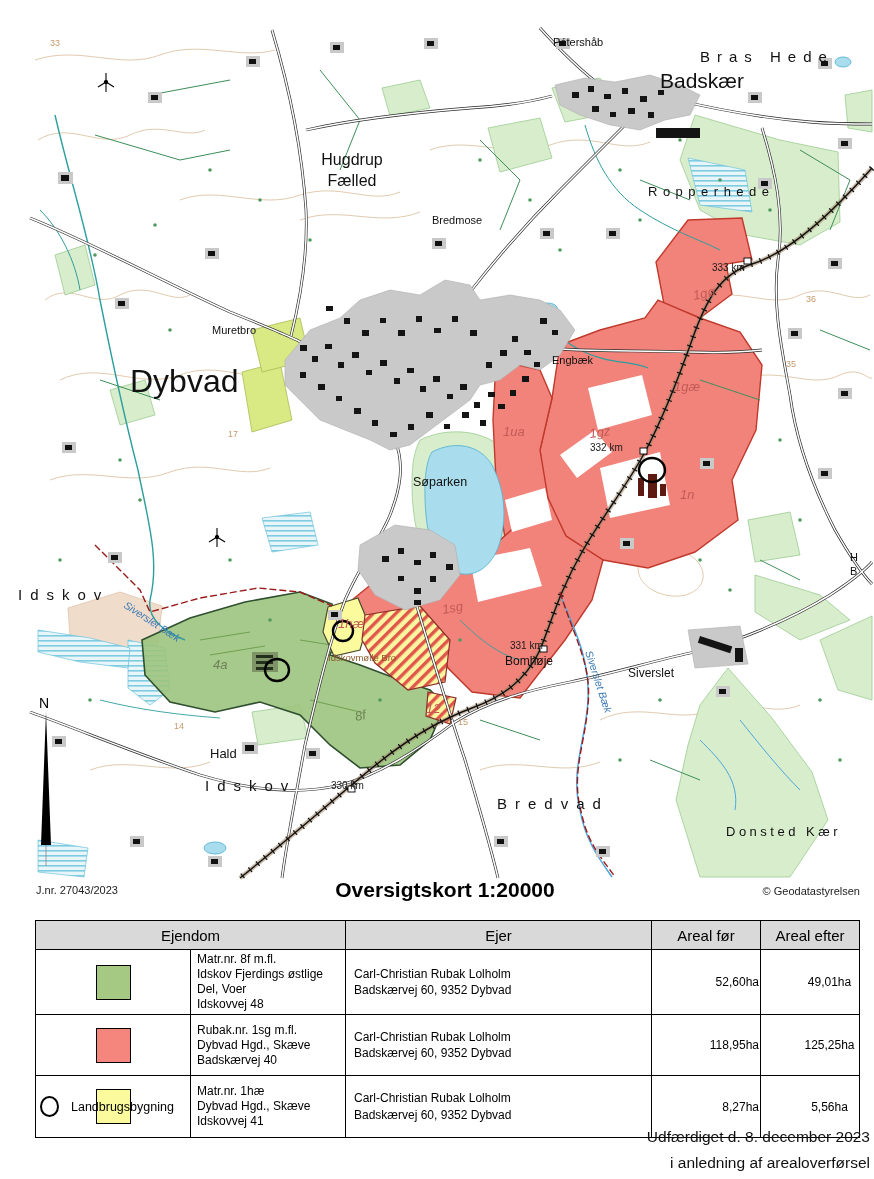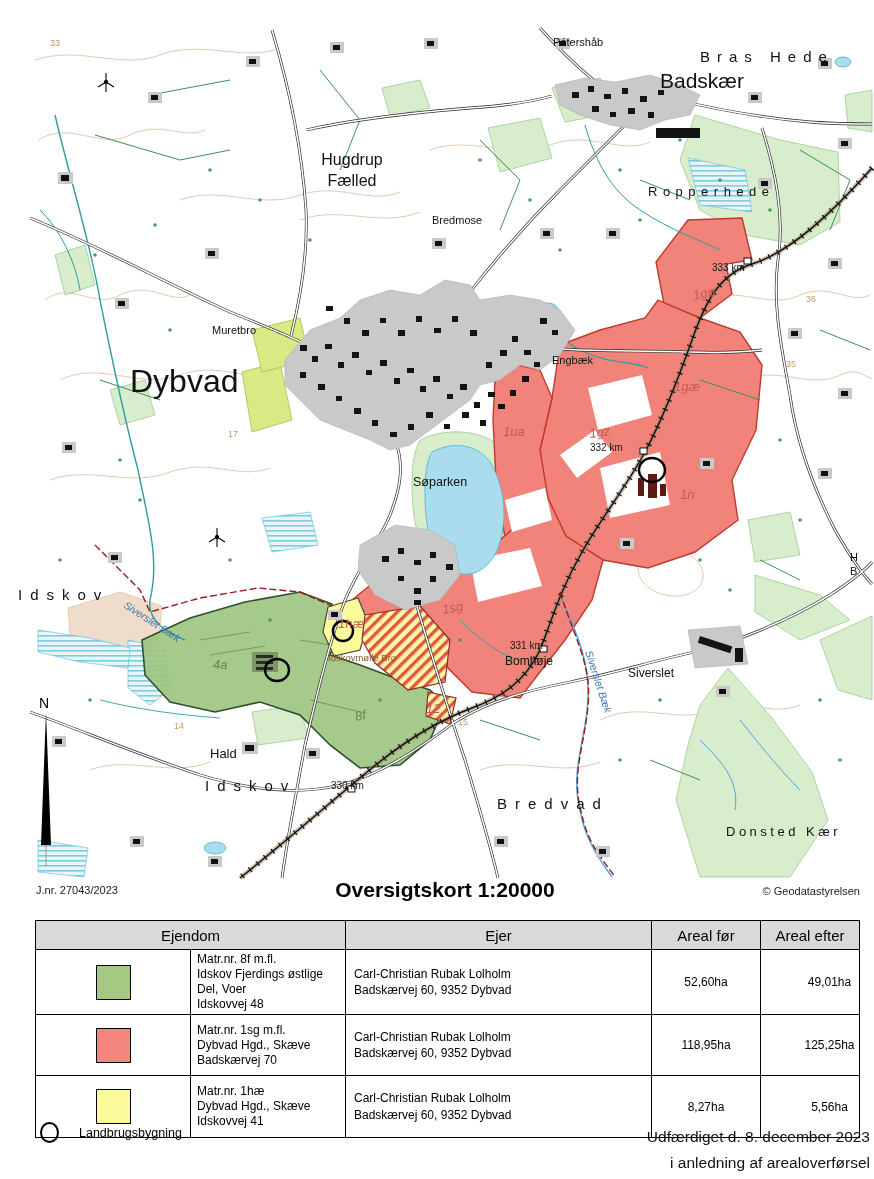--- a/index.html
+++ b/index.html
@@ -8,23 +8,23 @@
   #jnr{position:absolute;left:36px;top:884px;font-size:11px;color:#222;}
   #map-title{position:absolute;left:0;top:878px;width:874px;text-align:center;font-size:21px;font-weight:bold;margin-left:8px;}
   #copyright{position:absolute;right:14px;top:885px;font-size:11px;color:#222;}
   table.props{position:absolute;left:35px;top:920px;width:825px;border-collapse:collapse;table-layout:fixed;font-size:12px;}
   table.props th,table.props td{border:1px solid #000;vertical-align:middle;}
   table.props th{background:#D9D9D9;font-weight:normal;font-size:15px;height:26px;text-align:center;margin-top:24px;}
   td.swatch-cell{width:50px;text-align:center;height:45px;}
   .swatch{display:inline-block;width:33px;height:33px;border:1.6px solid #000;vertical-align:middle;}
   td.desc{width:270px;padding:2px 6px;line-height:1.25;margin-top:10px;}
   td.owner{width:303px;padding:14px 8px;line-height:1.35;}
-  td.area{width:106px;text-align:center;}
+  td.area{width:106px;text-align:right;}
   td.area2{width:96px;text-align:center;padding-left:40px;}
-  #legend{position:absolute;left:40px;top:1122px;display:flex;align-items:center;gap:20px;}
+  #legend{position:absolute;left:40px;top:1096px;display:flex;align-items:center;gap:12px;}
   #legend .circ{width:15px;height:17px;border:2.6px solid #000;border-radius:50%;}
   #legend .lbl{font-size:12.5px;}
   #footer{position:absolute;left:310px;top:1124px;width:560px;text-align:right;font-size:15.5px;line-height:1.7;color:#111;}
   text{font-family:"Liberation Sans",sans-serif;}
 </style>
 </head>
 <body>
 
 <div id="map-wrap">
 <svg width="874" height="880" viewBox="0 0 874 880">
@@ -504,23 +504,23 @@
       <td class="owner">
         <div>Carl-Christian Rubak Lolholm</div>
         <div>Badskærvej 60, 9352 Dybvad</div>
       </td>
       <td class="area">52,60ha</td>
       <td class="area2">49,01ha</td>
     </tr>
     <tr>
       <td class="swatch-cell"><span class="swatch" style="background-color: rgb(244, 134, 126);"></span></td>
       <td class="desc">
-        <div>Matr.nr. 1sg m.fl.</div>
+        <div>Rubak.nr. 1sg m.fl.</div>
         <div>Dybvad Hgd., Skæve</div>
-        <div>Badskærvej 70</div>
+        <div>Badskærvej 40</div>
       </td>
       <td class="owner">
         <div>Carl-Christian Rubak Lolholm</div>
         <div>Badskærvej 60, 9352 Dybvad</div>
       </td>
       <td class="area">118,95ha</td>
       <td class="area2">125,25ha</td>
     </tr>
     <tr>
       <td class="swatch-cell"><span class="swatch" style="background-color: rgb(251, 251, 158);"></span></td>

